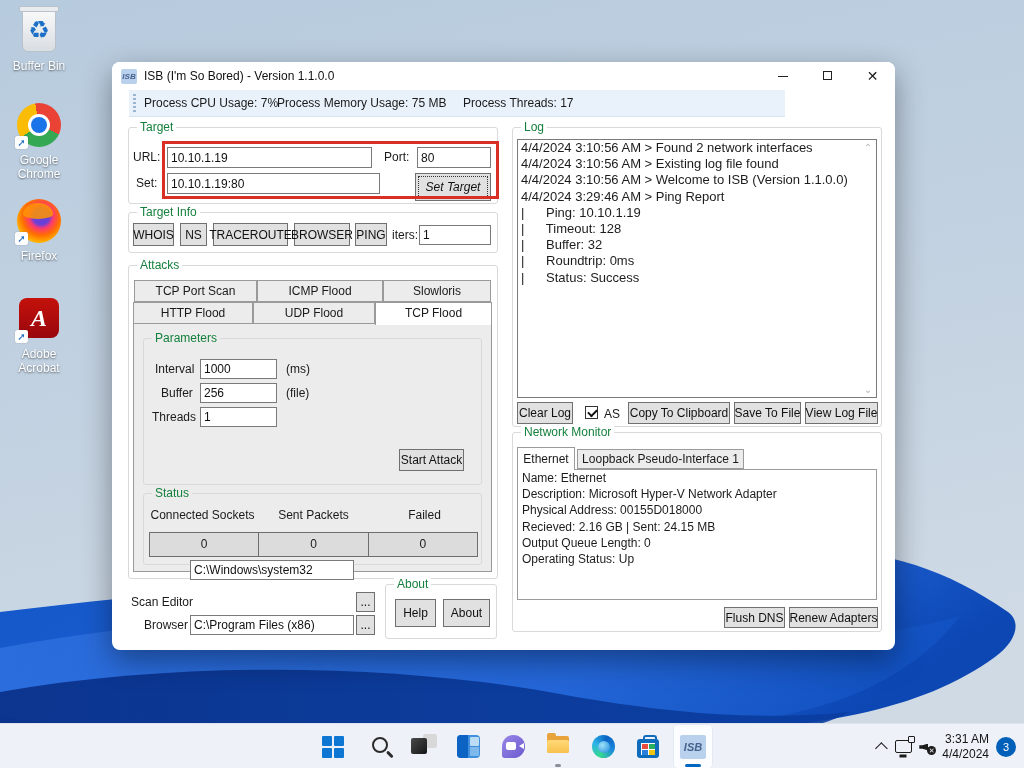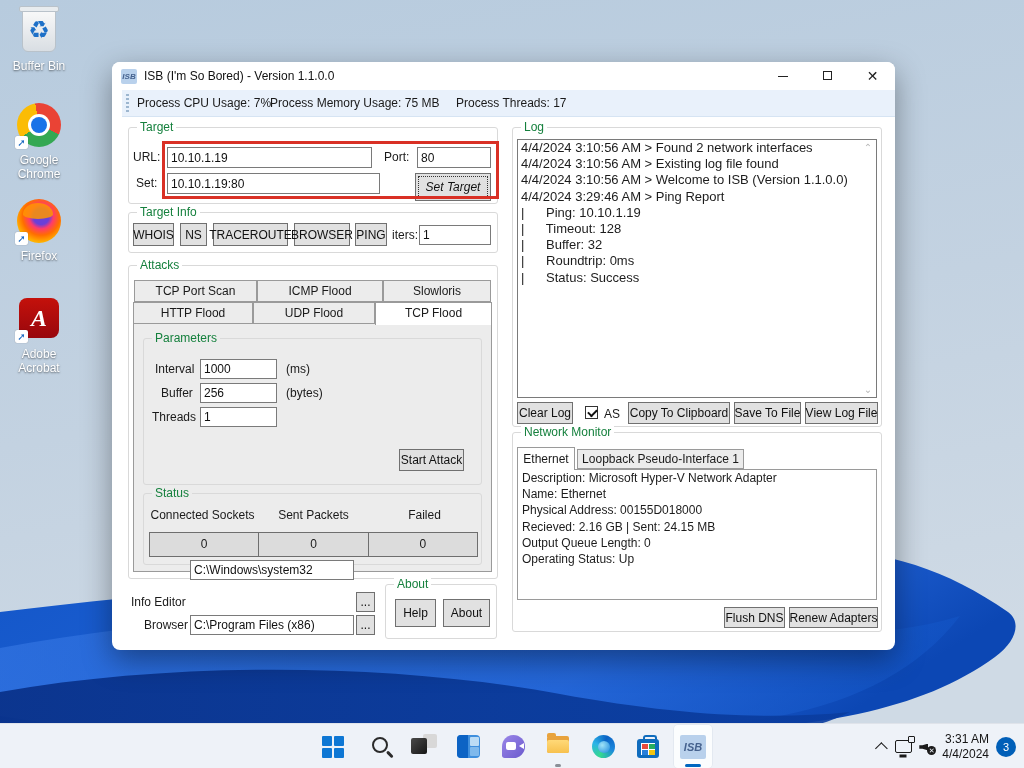--- a/index.html
+++ b/index.html
@@ -47,21 +47,21 @@
     color:#46628e; font-size:8px; font-style:italic; font-weight:bold; text-align:center;
     line-height:15px; border-radius:2px; }
   #title-text { position:absolute; left:32px; top:7px; font-size:12px; color:#111; }
   .win-btn { position:absolute; top:0; width:45px; height:28px; text-align:center; color:#222;
     cursor:pointer; }
   #btn-min { right:90px; } #btn-max { right:45px; } #btn-close { right:0; border-radius:0 8px 0 0; }
   .glyph-min { display:inline-block; width:10px; height:1px; background:#222; margin-top:14px; }
   .glyph-max { display:inline-block; width:9px; height:9px; border:1px solid #222; margin-top:9px; }
   .glyph-x { font-size:14px; line-height:28px; }
 
-  #toolstrip { position:absolute; left:10px; top:28px; width:773px; height:27px;
+  #toolstrip { position:absolute; left:17px; top:28px; width:656px; height:27px;
     background:#e9f1fb; border-bottom:1px solid #d6e4f3; }
   .grip { position:absolute; left:4px; top:4px; width:3px; height:19px;
     background:repeating-linear-gradient(#9db6cf 0 2px,transparent 2px 4px); }
   .ts-item { position:absolute; top:6px; font-size:12px; color:#1a1a1a; white-space:nowrap; }
 
   .gb { position:absolute; border:1px solid #d9d9d9; border-radius:3px; }
   .gb-label { position:absolute; top:-8px; left:8px; background:#fff; padding:0 3px;
     font-size:12px; color:#15803d; white-space:nowrap; }
   .gb-gray .gb-label { background:#ececec; }
 
@@ -302,40 +302,40 @@
     <div id="tabpage"></div>
 
     <div class="gb gb-gray" style="left:31px;top:276px;width:339px;height:147px;">
       <span class="gb-label">Parameters</span>
     </div>
     <span class="lab" style="left:43px;top:300px;">Interval</span>
     <input class="field" style="left: 88px; top: 297px; width: 77px; height: 20px;" readonly="" value="1000">
     <span class="lab" style="left:174px;top:300px;">(ms)</span>
     <span class="lab" style="left:49px;top:324px;">Buffer</span>
     <input class="field" style="left: 88px; top: 321px; width: 77px; height: 20px;" readonly="" value="256">
-    <span class="lab" style="left:174px;top:324px;">(bytes)</span>
+    <span class="lab" style="left:174px;top:324px;">(file)</span>
     <span class="lab" style="left:40px;top:348px;">Threads</span>
     <input class="field" style="left: 88px; top: 345px; width: 77px; height: 20px;" readonly="" value="1">
     <button class="btn" style="left:287px;top:387px;width:65px;height:22px;">Start Attack</button>
 
     <div class="gb gb-gray" style="left:31px;top:431px;width:339px;height:72px;">
       <span class="gb-label">Status</span>
       <div class="st-headers">
         <div>Connected Sockets</div>
         <div>Sent Packets</div>
         <div>Failed</div>
       </div>
       <div class="st-cells">
         <div>0</div>
         <div>0</div>
         <div>0</div>
       </div>
     </div>
 
-    <span class="lab" style="left:19px;top:533px;">Info Editor</span>
+    <span class="lab" style="left:19px;top:533px;">Scan Editor</span>
     <input class="field" style="left: 78px; top: 498px; width: 164px; height: 20px;" readonly="" value="C:\Windows\system32">
     <button class="btn" style="left:244px;top:530px;width:19px;height:20px;">...</button>
     <span class="lab" style="left:32px;top:556px;">Browser</span>
     <input class="field" style="left: 78px; top: 553px; width: 164px; height: 20px;" readonly="" value="C:\Program Files (x86)">
     <button class="btn" style="left:244px;top:553px;width:19px;height:20px;">...</button>
 
     <div class="gb" style="left:273px;top:522px;width:112px;height:55px;">
       <span class="gb-label">About</span>
     </div>
     <button class="btn" style="left:283px;top:537px;width:41px;height:28px;">Help</button>
@@ -363,22 +363,22 @@
     <button class="btn" style="left:516px;top:340px;width:102px;height:22px;">Copy To Clipboard</button>
     <button class="btn" style="left:622px;top:340px;width:67px;height:22px;">Save To File</button>
     <button class="btn" style="left:693px;top:340px;width:73px;height:22px;">View Log File</button>
 
     <div class="gb" style="left:400px;top:370px;width:370px;height:200px;">
       <span class="gb-label">Network Monitor</span>
     </div>
     <div class="nm-tab active" style="left:405px;top:385px;width:58px;height:23px;line-height:22px;">Ethernet</div>
     <div class="nm-tab" style="left:465px;top:387px;width:167px;height:20px;line-height:19px;">Loopback Pseudo-Interface 1</div>
     <div id="nm-box">
+      <div class="nm-line">Name: Ethernet</div>
       <div class="nm-line">Description: Microsoft Hyper-V Network Adapter</div>
-      <div class="nm-line">Name: Ethernet</div>
       <div class="nm-line">Physical Address: 00155D018000</div>
       <div class="nm-line">Recieved: 2.16 GB | Sent: 24.15 MB</div>
       <div class="nm-line">Output Queue Length: 0</div>
       <div class="nm-line">Operating Status: Up</div>
     </div>
     <button class="btn" style="left:612px;top:545px;width:61px;height:21px;">Flush DNS</button>
     <button class="btn" style="left:677px;top:545px;width:89px;height:21px;">Renew Adapters</button>
   </div>
 
   <div id="taskbar">

